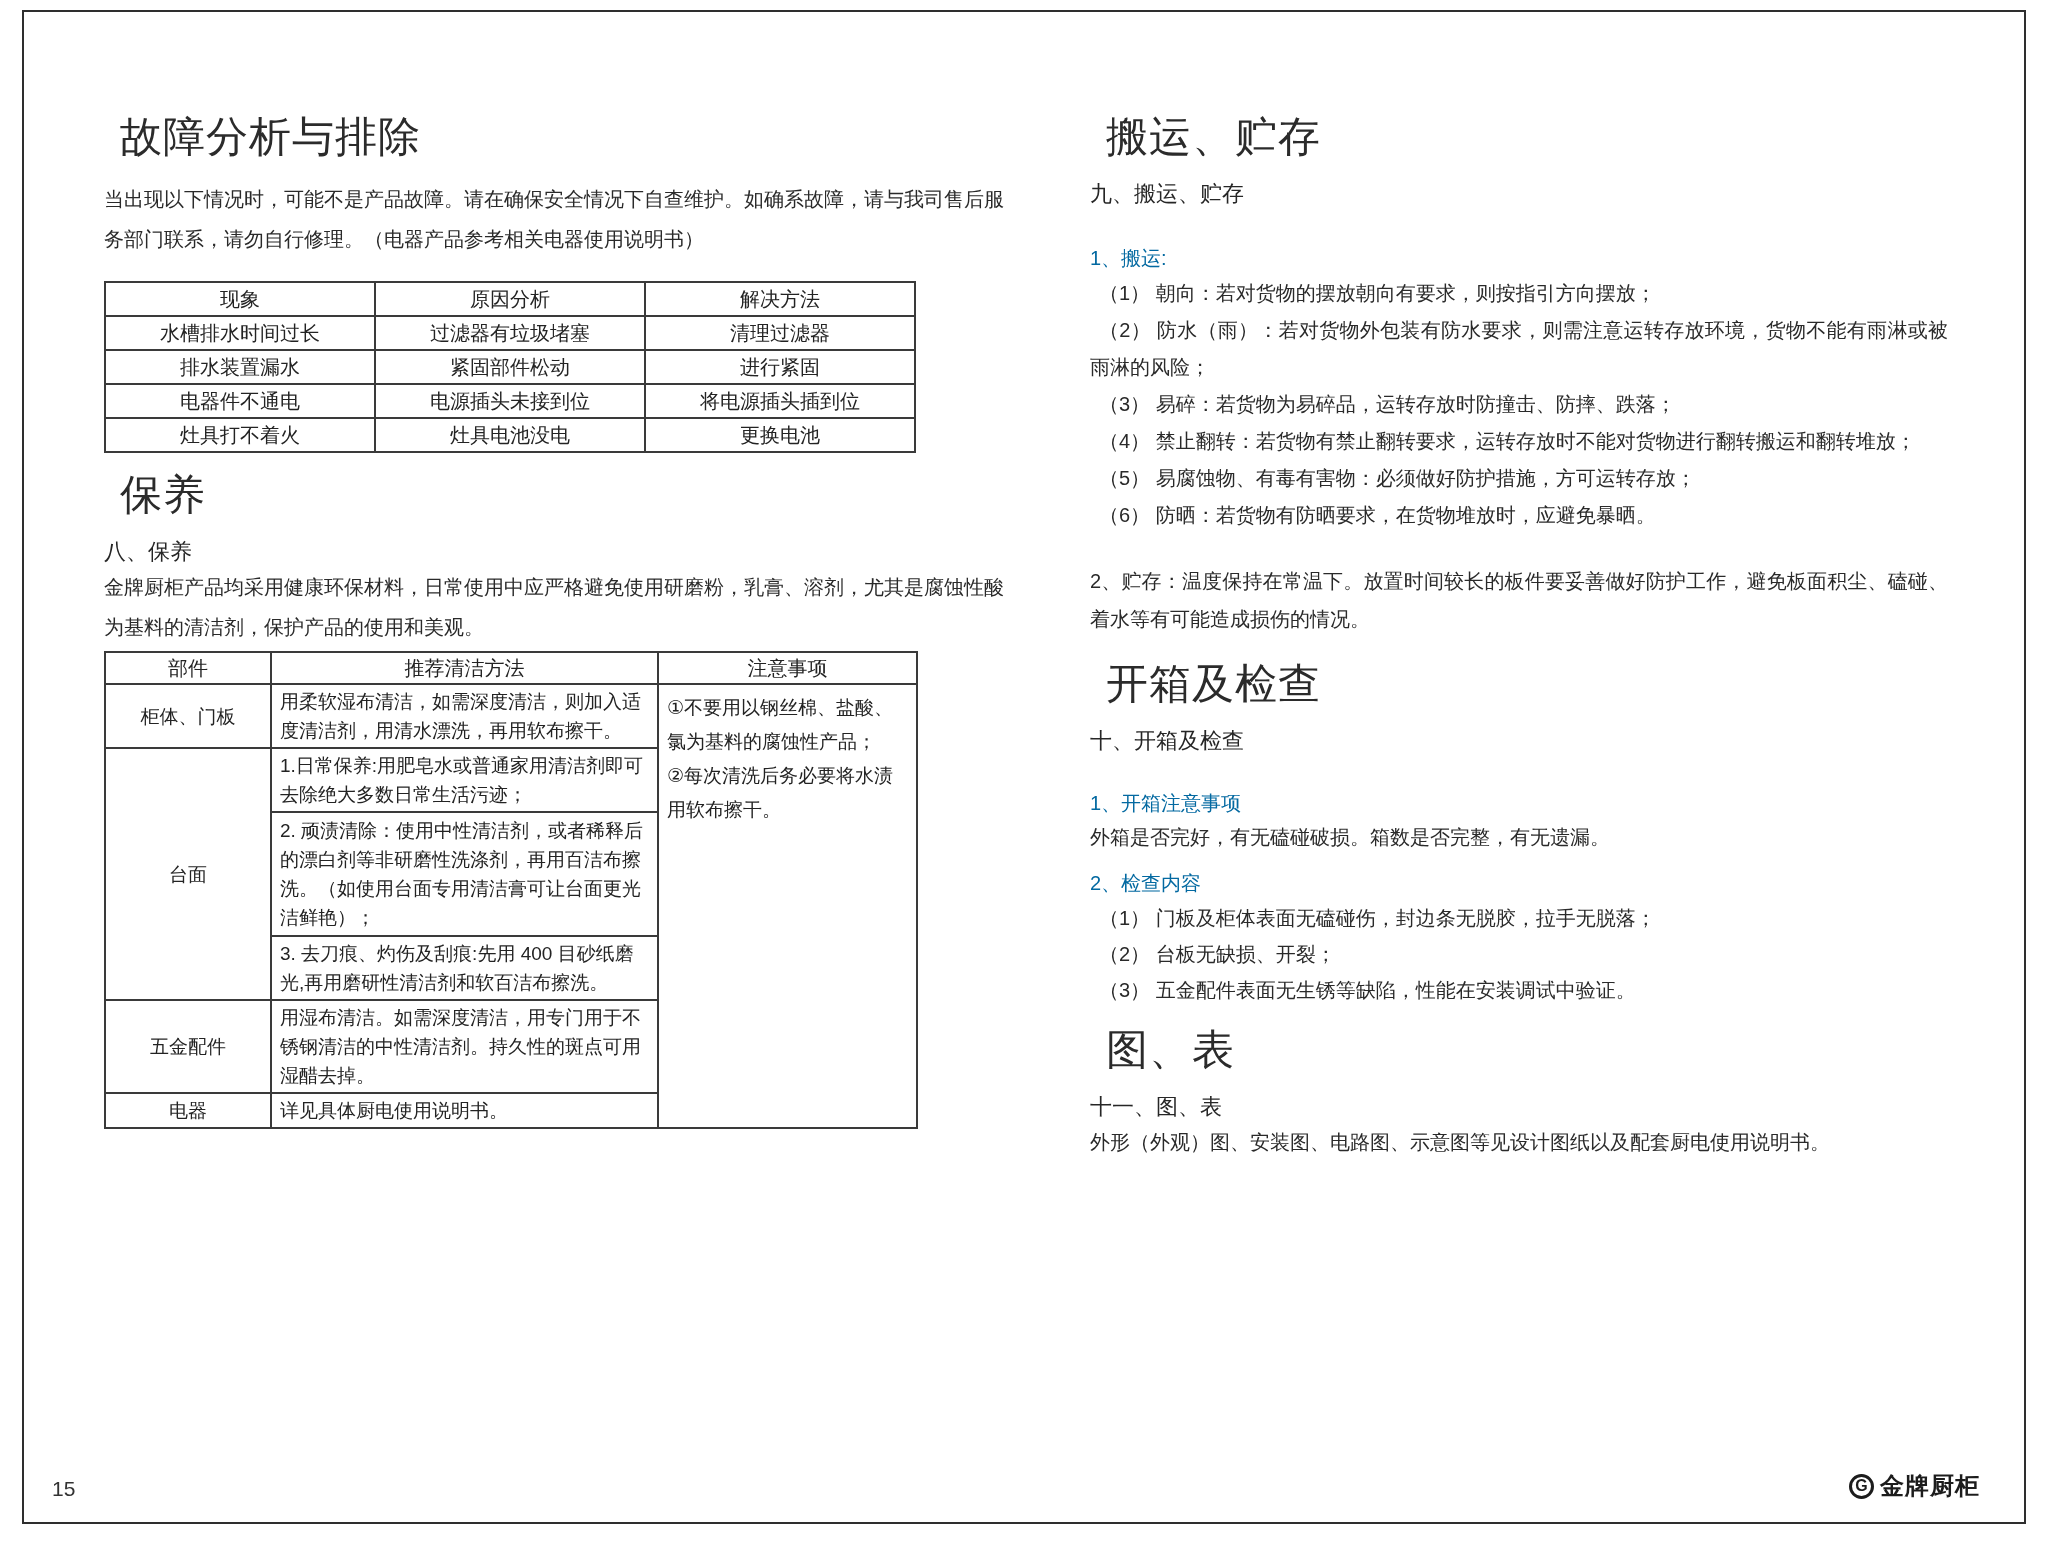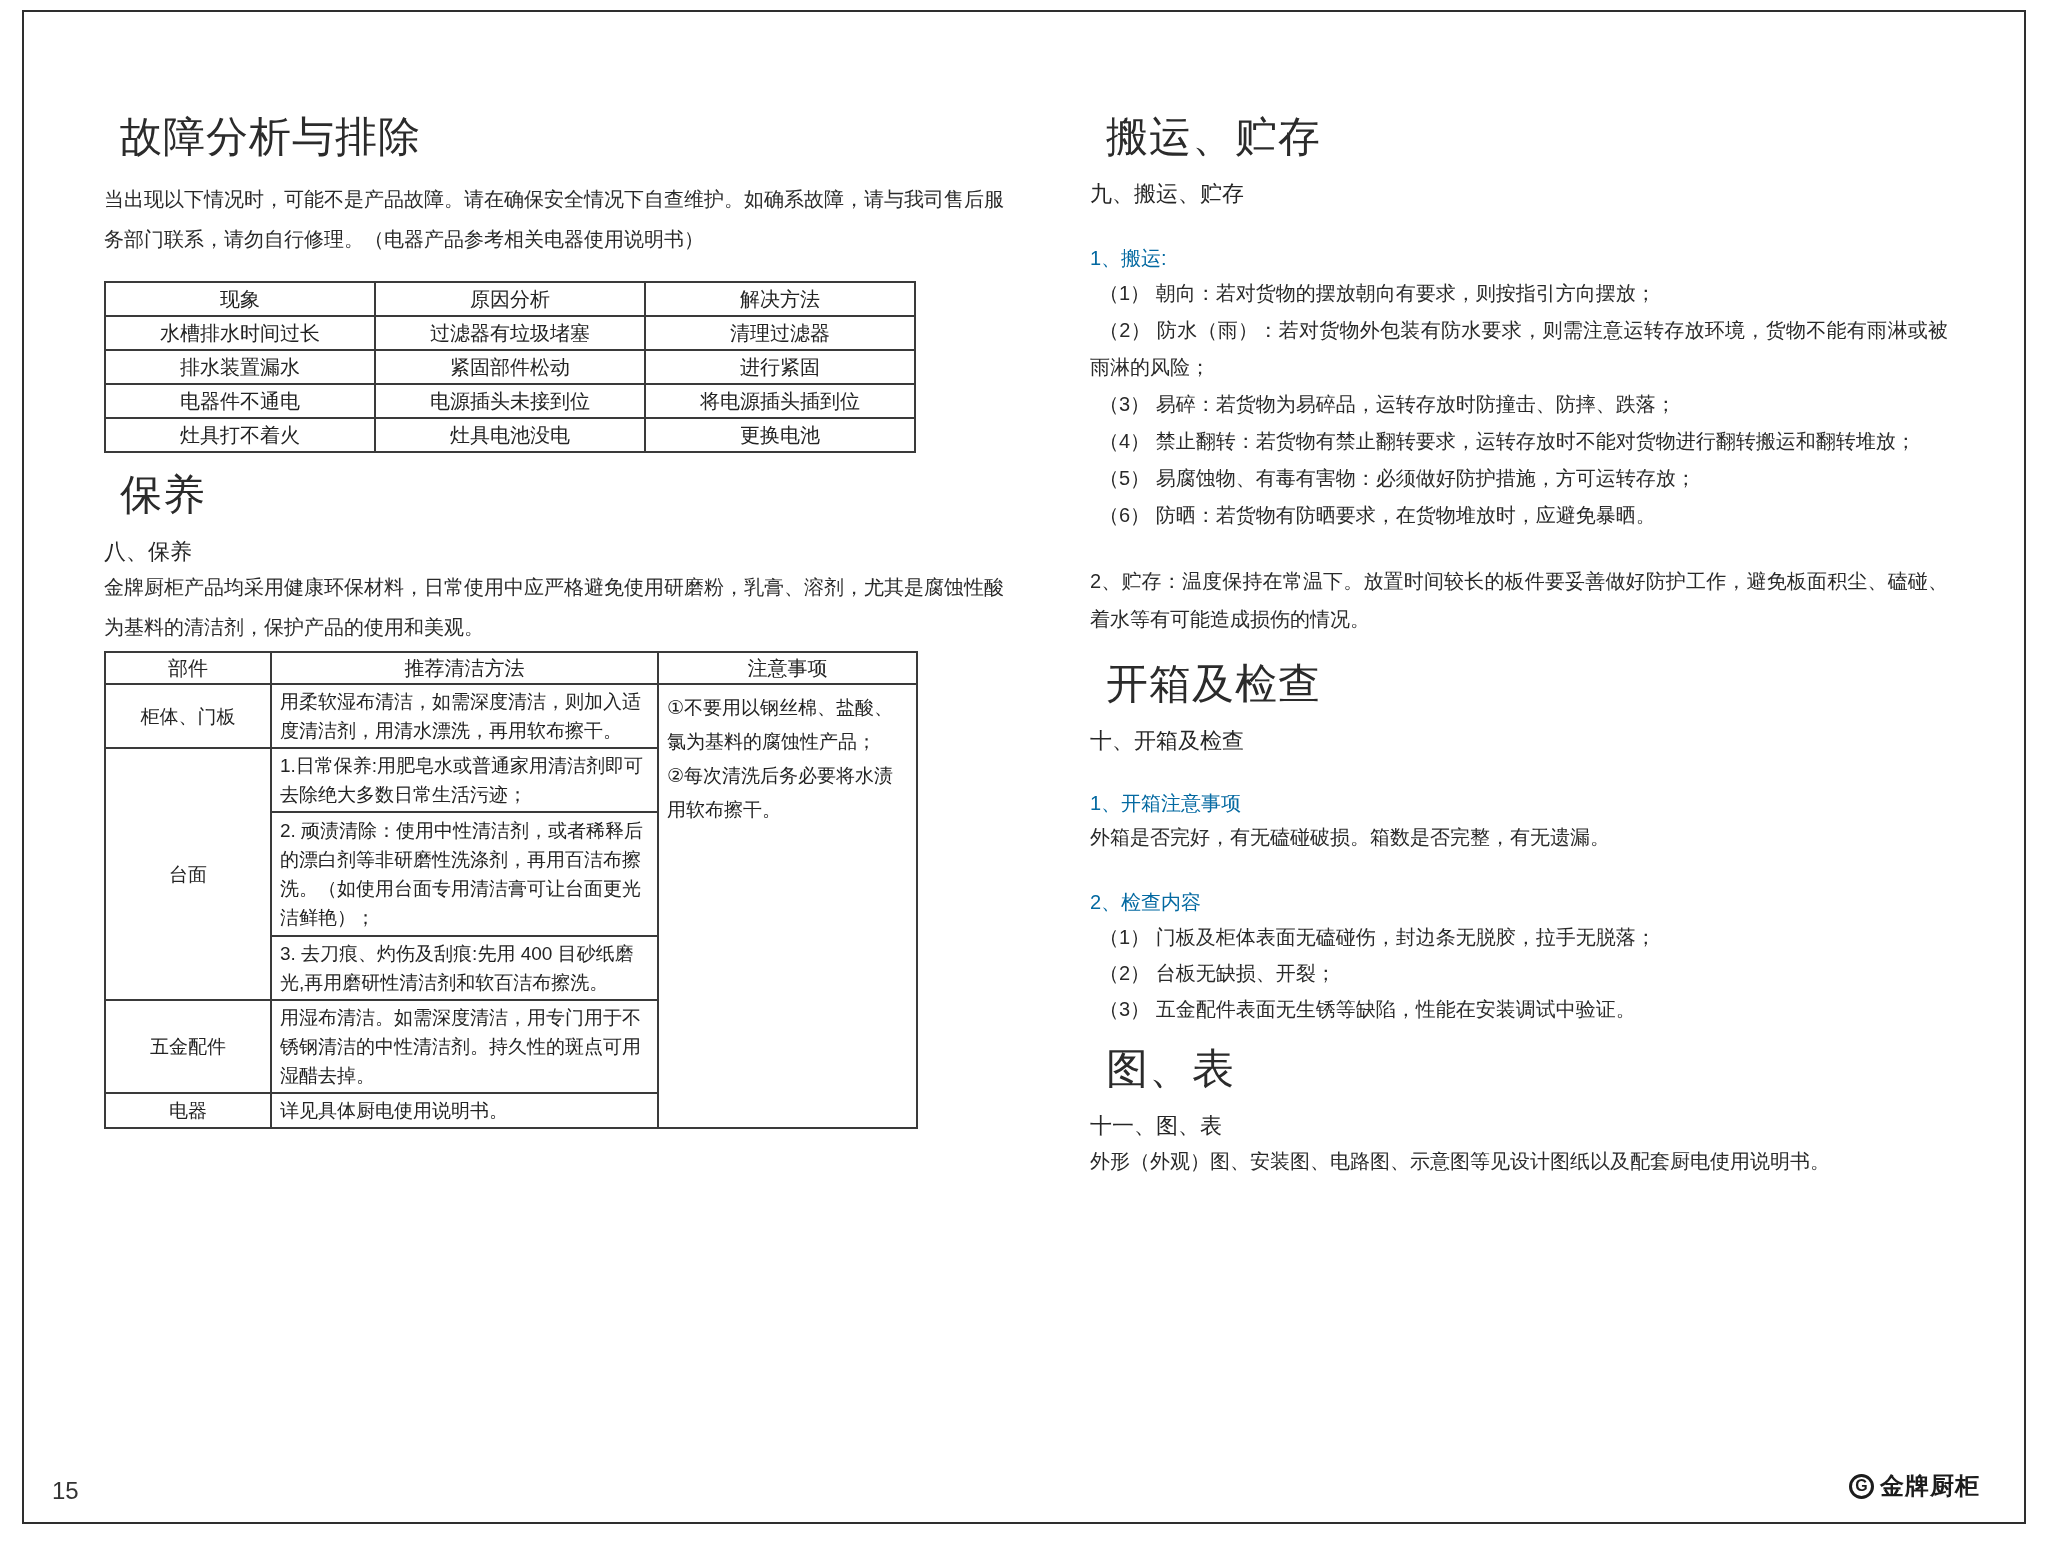--- a/index.html
+++ b/index.html
@@ -46,27 +46,27 @@
   .sub-label{font-size:20px;line-height:34px;margin-top:32px;color:#0369a1;}
   .list{margin:0;}
   .list-item{font-size:20px;line-height:37px;color:#2a2a2a;text-indent:9px;text-align:justify;}
   .storage-p{font-size:20px;line-height:38px;margin-top:28px;color:#2a2a2a;text-align:justify;}
   .mt-title-2{margin-top:112px;}
   .mt-h3-2{margin-top:105px;}
   .mt-title-unbox{margin-top:26px;}
   .mt-h3-unbox{margin-top:50px;}
   .unbox-label{margin-top:30px;}
   .unbox-text{font-size:20px;line-height:34px;color:#2a2a2a;}
-  .unbox-label2{margin-top:31px;}
+  .unbox-label2{margin-top:12px;}
   .inspect-item{line-height:36px;}
   .mt-title-chart{margin-top:58px;}
   .mt-h3-chart{margin-top:76px;}
   .chart-text{margin-top:30px;font-size:20px;line-height:34px;}
   
-  .page-num{position:absolute;left:52px;top:1477px;font-size:24px;color:#333;}
+  .page-num{position:absolute;left:52px;top:1477px;font-size:21px;color:#333;}
   .brand{
     position:absolute;right:68px;top:1470px;display:flex;align-items:center;gap:6px;
   }
   .brand-mark{
     width:25px;height:25px;border:3px solid #1c1c1c;border-radius:50%;
     display:inline-flex;align-items:center;justify-content:center;
     font-size:16px;font-weight:700;color:#1c1c1c;box-sizing:border-box;
   }
   .brand-text{font-size:24px;font-weight:600;color:#1c1c1c;letter-spacing:1px;}
 </style>

